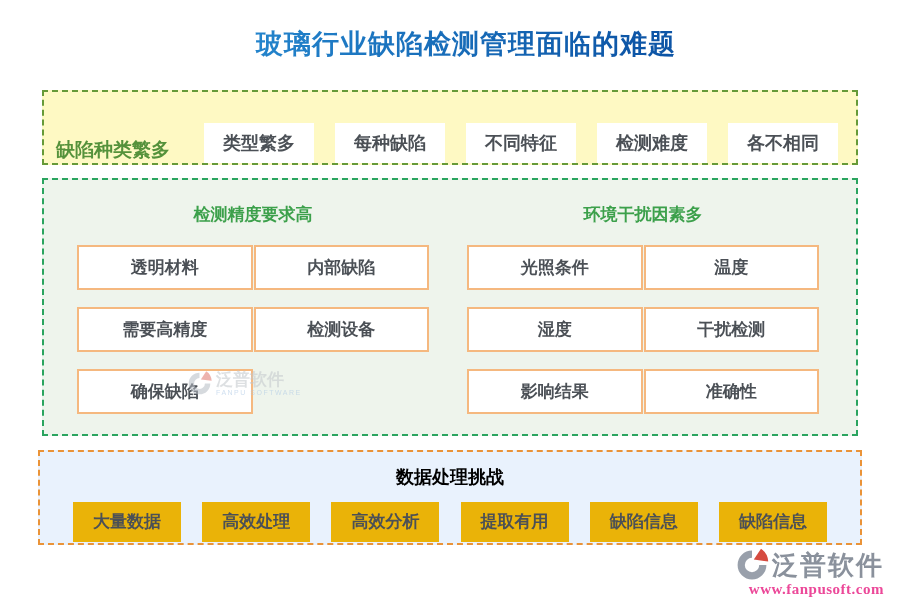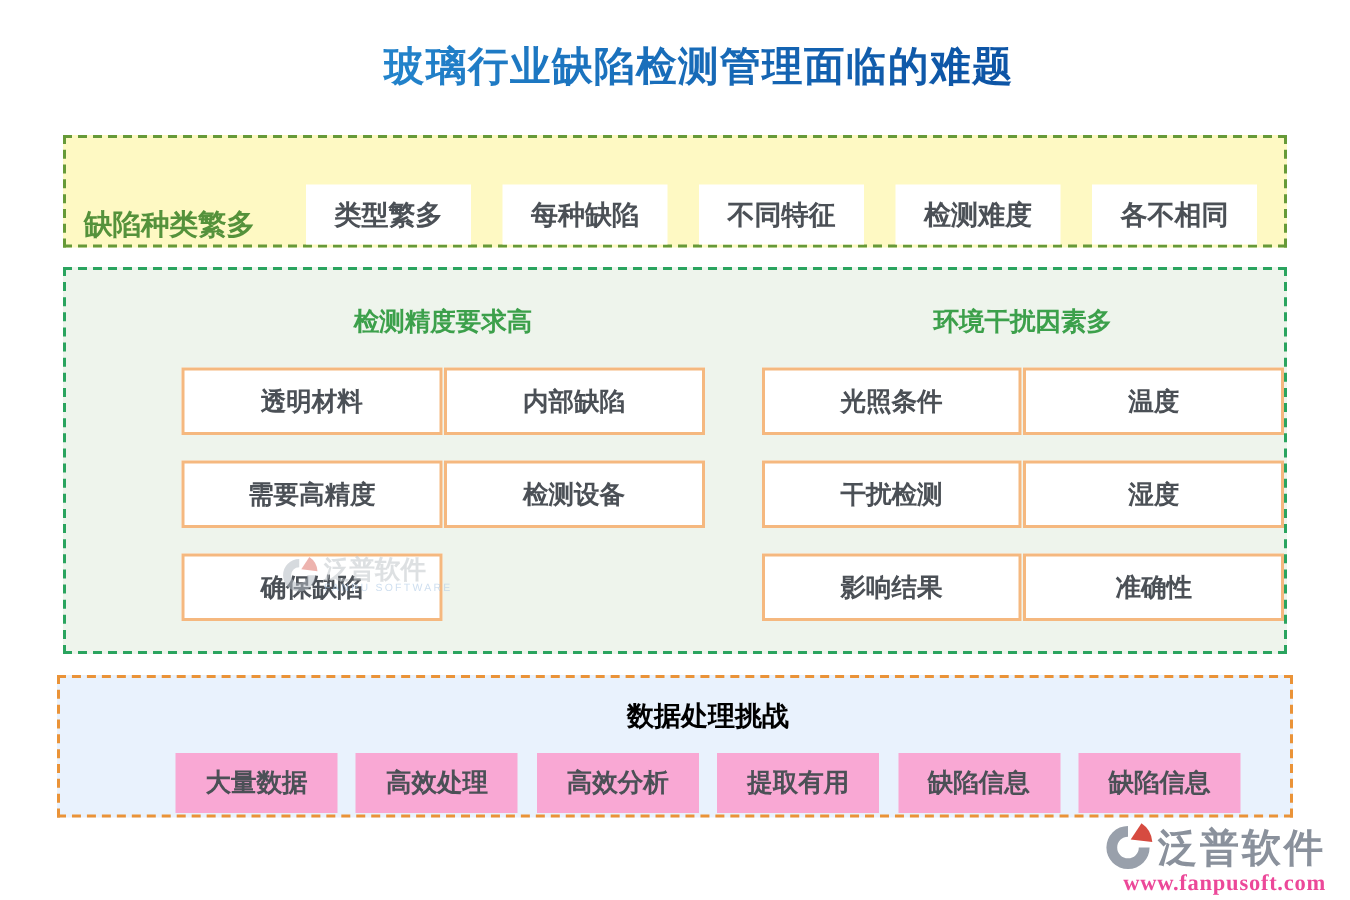--- a/index.html
+++ b/index.html
@@ -10,21 +10,21 @@
   .title{
     position:absolute;top:26px;left:16px;width:900px;margin:0;
     text-align:center;font-size:27px;font-weight:bold;color:#0f68b8;letter-spacing:1px;
   }
   @supports (-webkit-background-clip: text){
     .title{
       background:linear-gradient(90deg,#2a93d8 12%,#0d55a6 70%);
       -webkit-background-clip:text;background-clip:text;color:transparent;
     }
   }
-  section{box-sizing:border-box;position:absolute;padding-left:44px;}
+  section{box-sizing:border-box;position:absolute;}
   
   .sec1{
     left:42px;top:90px;width:816px;height:75px;
     background:#fef9c3;border:2px dashed #669a38;
     display:flex;align-items:flex-end;padding:0 14px 0 6px;
   }
   .sec1-label{
     width:126px;text-align:center;font-size:19px;font-weight:bold;color:#55923b;flex:none;
   }
   .sec1-chips{flex:1;display:flex;justify-content:space-between;margin-left:28px;margin-right:4px;}
@@ -52,21 +52,21 @@
   
   .sec3{
     left:38px;top:450px;width:824px;height:95px;
     background:#e9f2fd;border:2px dashed #ea9338;
   }
   .sec3-header{
     text-align:center;font-size:18px;font-weight:bold;color:#000000;margin-top:13px;
   }
   .sec3-row{display:flex;justify-content:space-between;padding:0 33px;margin-top:13px;}
   .chip3{
-    height:40px;line-height:40px;background:#f9a8d4;text-align:center;
+    height:40px;line-height:40px;background:#eab308;text-align:center;
     font-size:17px;font-weight:bold;color:#4b5056;padding:0 19px;min-width:70px;
   }
   
   .watermark{
     position:absolute;left:142px;top:190px;display:flex;align-items:center;z-index:2;opacity:.55;
   }
   .watermark .wm-glyph{width:27px;height:27px;flex:none;}
   .wm-texts{margin-left:3px;}
   .wm-name{font-size:17px;font-weight:bold;color:#c3c8cc;line-height:18px;}
   .wm-sub{font-size:7px;color:#a9c6e4;letter-spacing:1.5px;line-height:8px;}
@@ -110,22 +110,22 @@
           <div class="obox">需要高精度</div>
           <div class="obox">检测设备</div>
           <div class="obox">确保缺陷</div>
         </div>
       </div>
       <div class="half">
         <div class="sec2-header">环境干扰因素多</div>
         <div class="grid">
           <div class="obox">光照条件</div>
           <div class="obox">温度</div>
+          <div class="obox">湿度</div>
           <div class="obox">干扰检测</div>
-          <div class="obox">湿度</div>
           <div class="obox">影响结果</div>
           <div class="obox">准确性</div>
         </div>
       </div>
     </div>
 
     <div class="watermark">
       <svg class="wm-glyph" viewBox="0 0 40 40" aria-hidden="true">
         <path d="M20 4 A16 16 0 1 0 36 20 L28 20 A8 8 0 1 1 20 12 Z" fill="#b6bcc4"></path>
         <path d="M22 14 L30 2 A18 18 0 0 1 38 16 Z" fill="#e0766d"></path>

